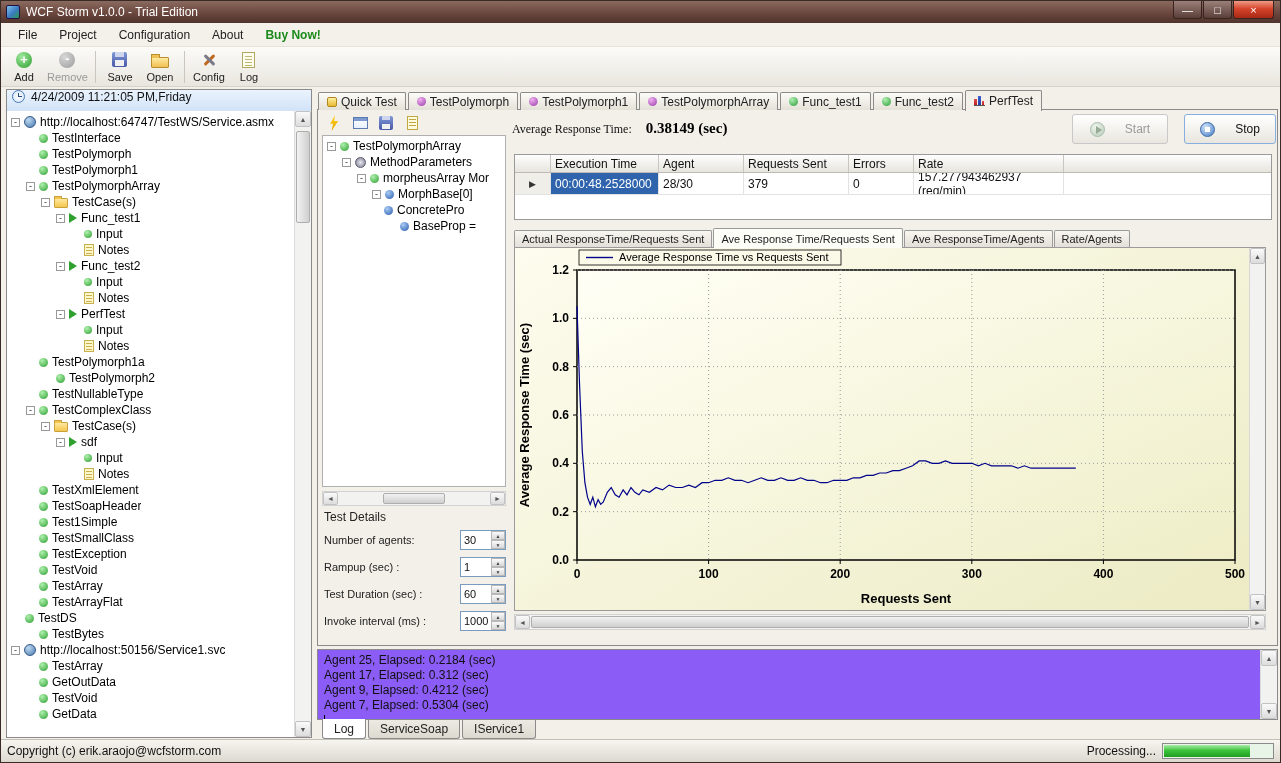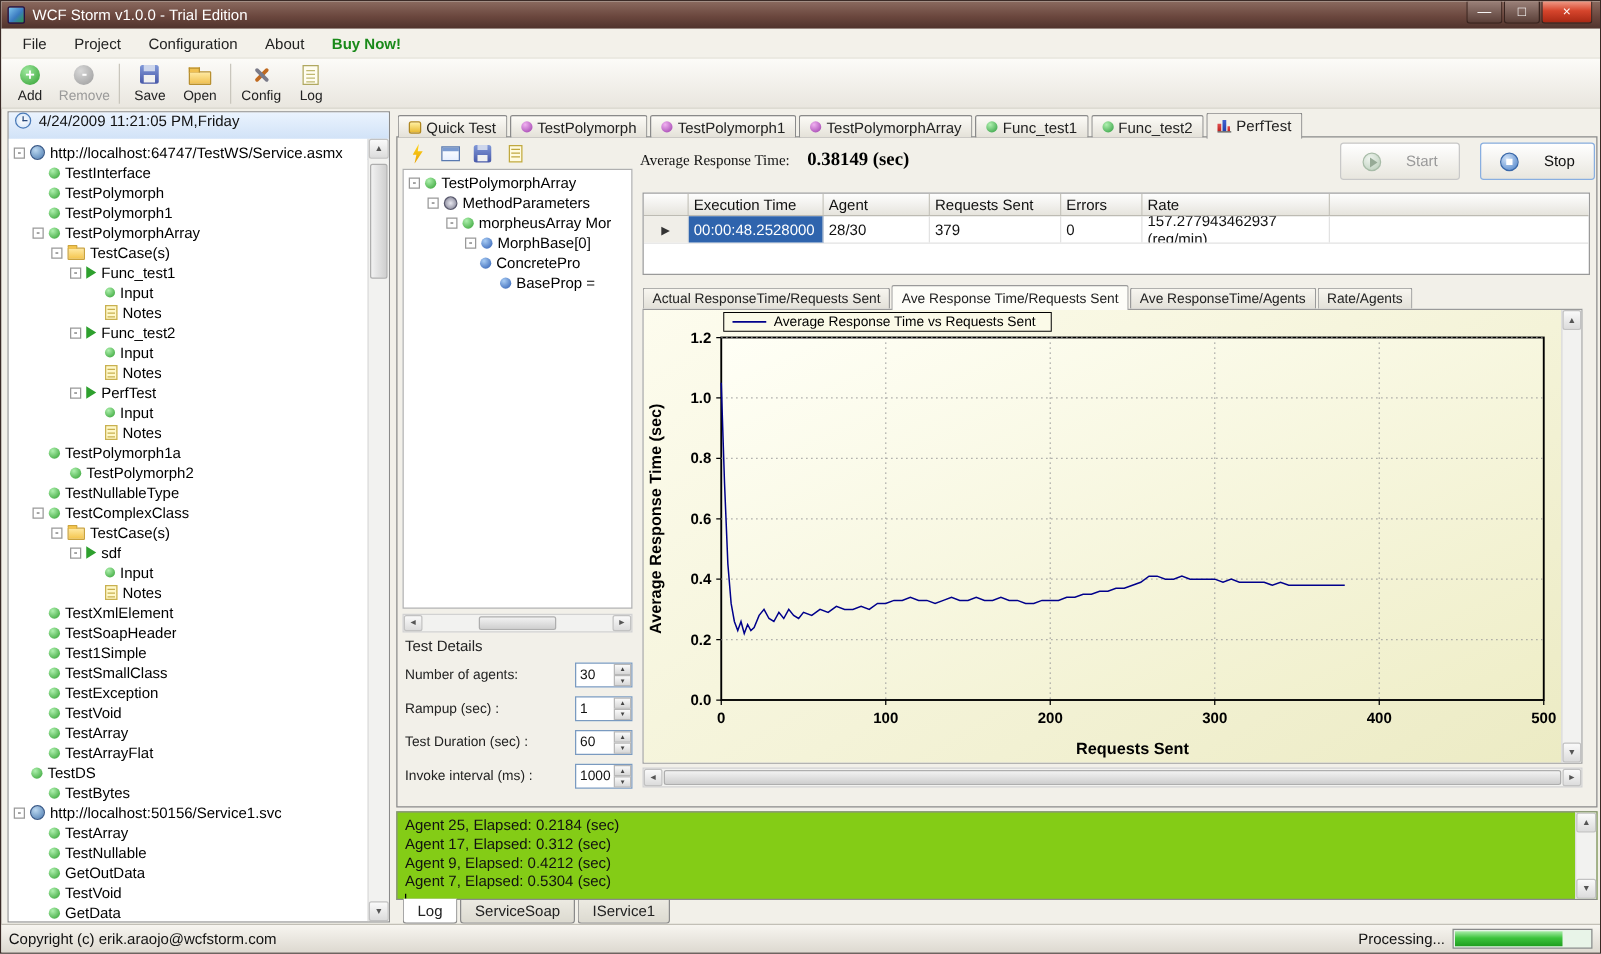--- a/index.html
+++ b/index.html
@@ -175,21 +175,21 @@
   .ctab.active { height:20px; background:#fdfdf8; margin-bottom:-1px; z-index:2; }
 
   .chart-wrap { position:absolute; left:196px; top:137px; width:752px; height:364px; background:#fff;
     border:1px solid #9a9a9a; display:flex; }
   .chart-bg { width:734px; height:362px; background:linear-gradient(150deg,#fdfcee 0%,#f4f3d8 55%,#ecebc4 100%); }
   .chart-vscroll { position:relative; width:16px; height:362px; background:#f2f2f0; border-left:1px solid #d8d8d8; }
   .chart-hscroll { position:absolute; left:196px; top:504px; width:752px; height:16px; }
 
   
   .log-panel { position:absolute; left:316px; top:648px; width:961px; height:90px; }
-  .log-text { position:absolute; left:0; right:0; top:0; bottom:19px; background:#84cc16; border:1px solid #8a8a8a;
+  .log-text { position:absolute; left:0; right:0; top:0; bottom:19px; background:#8b5cf6; border:1px solid #8a8a8a;
     font-size:12px; line-height:15px; padding:3px 6px; color:#111; overflow:hidden; }
   .log-cursor { display:inline-block; width:1px; height:12px; background:#000; vertical-align:middle; }
   .log-vscroll { position:absolute; right:1px; top:1px; width:17px; bottom:20px; background:#f2f2f0; border-left:1px solid #dcdcdc; }
   .log-tabs { position:absolute; left:5px; bottom:0; height:19px; display:flex; }
   .ltab { padding:0 11px; font-size:12px; background:linear-gradient(#eceae2,#dcdad0); border:1px solid #8a8a8a;
     border-top:none; border-radius:0 0 3px 3px; margin-right:2px; display:flex; align-items:center; color:#222; }
   .ltab.active { background:#fff; margin-top:-1px; z-index:2; }
 
   
   .statusbar { position:absolute; left:0; bottom:0; width:100%; height:23px;
@@ -435,25 +435,20 @@
         </div>
         <div class="tree-row" style="padding-left: 4px;">
           <span class="exp">-</span>
           <span class="ti service"></span>
           <span class="tl">http://localhost:50156/Service1.svc</span>
         </div>
         <div class="tree-row" style="padding-left: 19px;">
           <span class="exp-spacer"></span>
           <span class="ti method"></span>
           <span class="tl">TestArray</span>
-        </div>
-        <div class="tree-row" style="padding-left: 19px;">
-          <span class="exp-spacer"></span>
-          <span class="ti method"></span>
-          <span class="tl">TestNullable</span>
         </div>
         <div class="tree-row" style="padding-left: 19px;">
           <span class="exp-spacer"></span>
           <span class="ti method"></span>
           <span class="tl">GetOutData</span>
         </div>
         <div class="tree-row" style="padding-left: 19px;">
           <span class="exp-spacer"></span>
           <span class="ti method"></span>
           <span class="tl">TestVoid</span>

